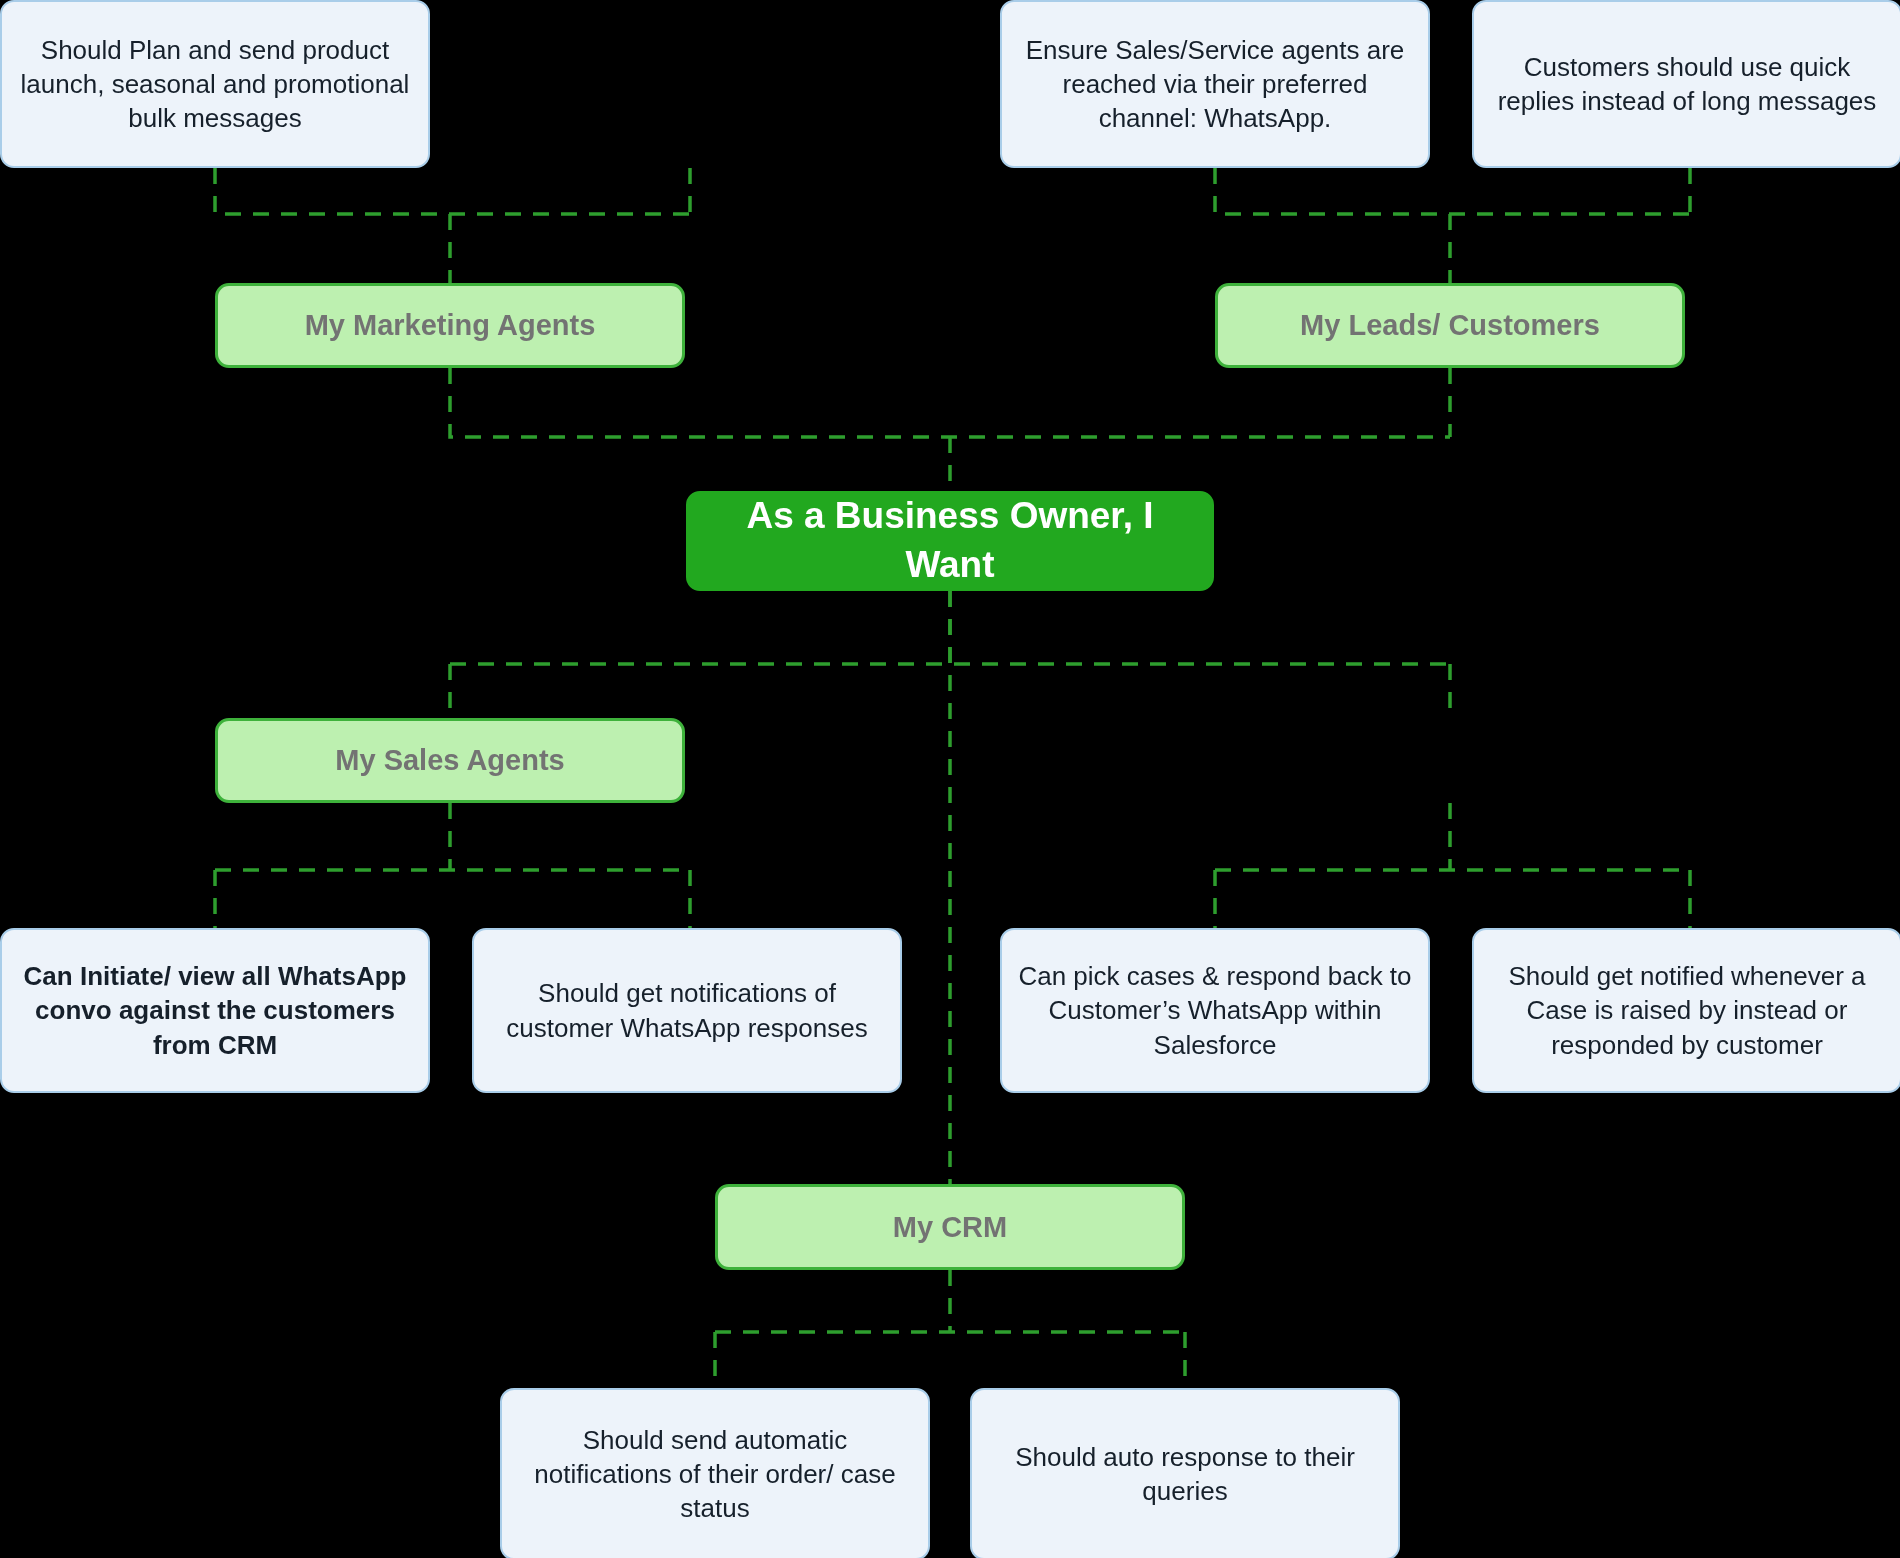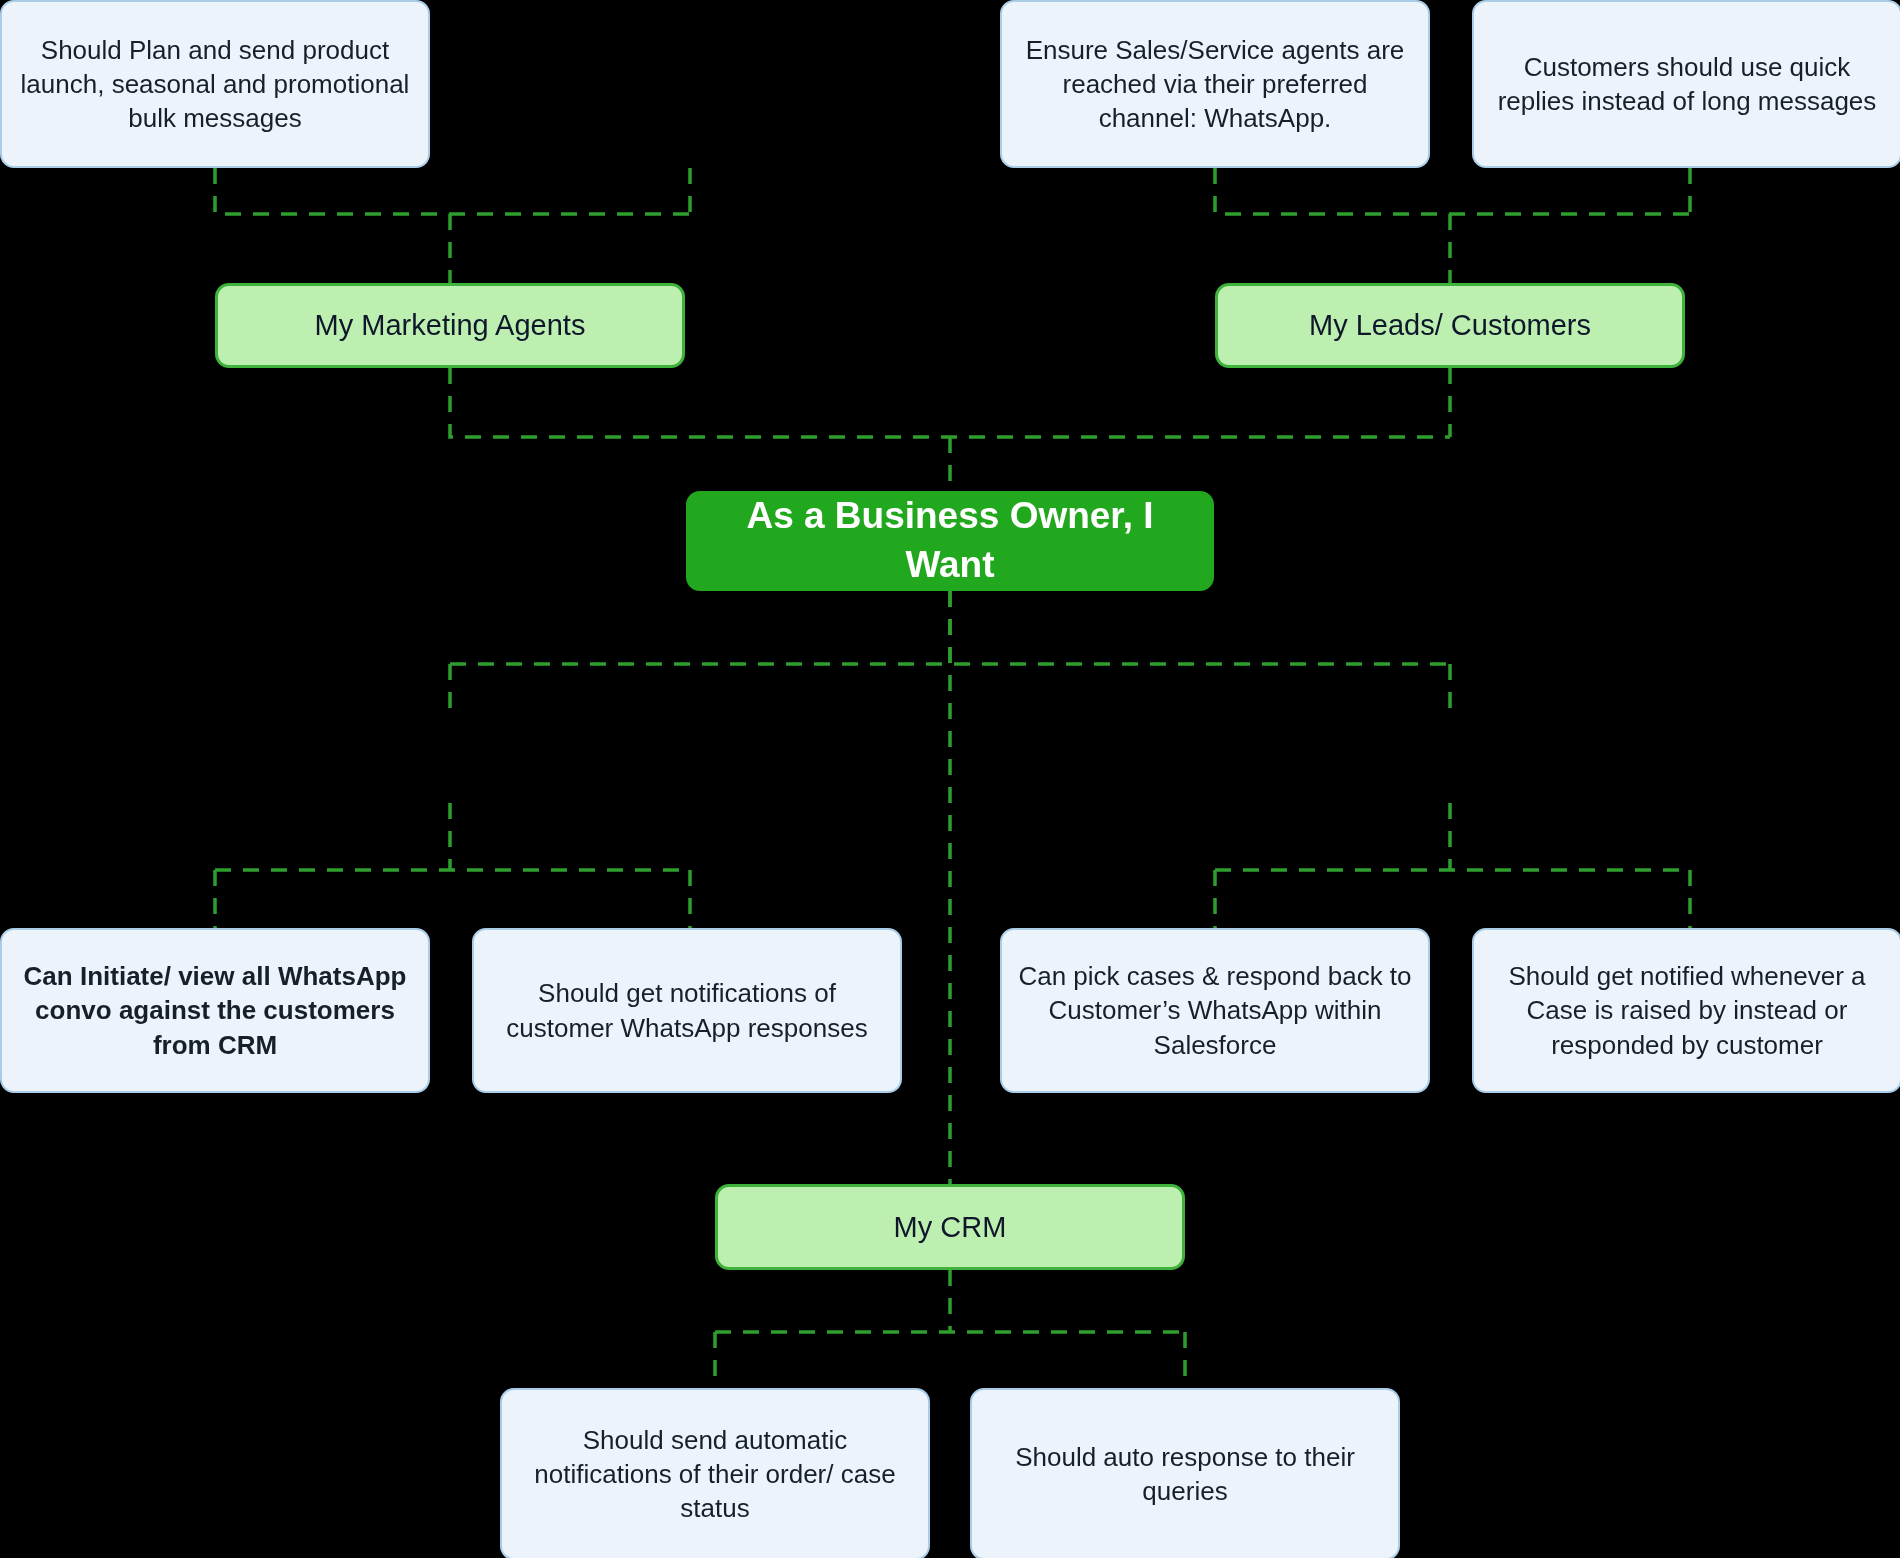--- a/index.html
+++ b/index.html
@@ -25,23 +25,23 @@
     border:2px solid #a9cde9;
     color:#16202b;
     font-size:26px;
     font-weight:400;
     padding:10px 16px;
   }
   
   .ent{
     background:#bdf0b0;
     border:3px solid #3eb23b;
-    color:#0f172a;
+    color:#737373;
     font-size:29px;
-    font-weight:400;
+    font-weight:700;
     padding:8px 8px;
   }
   
   .root{
     background:#22a81f;
     border:3px solid #22a81f;
     color:#ffffff;
     font-size:37px;
     font-weight:700;
     padding:8px 14px;
@@ -110,20 +110,23 @@
   </div>
 
   <div class="node ent" style="left:1215px;top:283px;width:470px;height:85px;">
     <span>My Leads/ Customers</span>
   </div>
 
   <div class="node root" style="left:686px;top:491px;width:528px;height:100px;">
     <span>As a Business Owner, I Want</span>
   </div>
 
+  <div class="node ent" style="left:215px;top:718px;width:470px;height:85px;">
+    <span>My Sales Agents</span>
+  </div>
 
 
   <div class="node req" style="left:0px;top:928px;width:430px;height:165px;font-weight:bold;">
     <span>Can Initiate/ view all WhatsApp convo against the customers from CRM</span>
   </div>
 
   <div class="node req" style="left:1000px;top:928px;width:430px;height:165px;">
     <span>Can pick cases &amp; respond back to Customer’s WhatsApp within Salesforce</span>
   </div>
 

